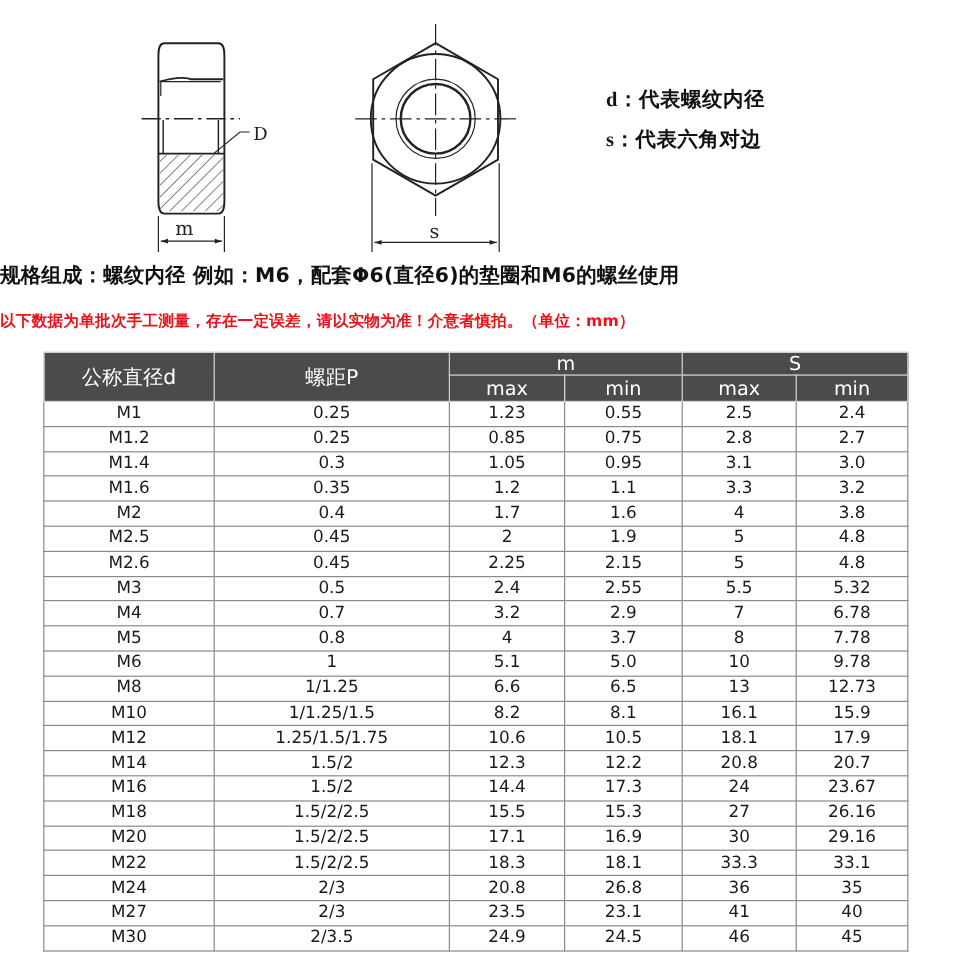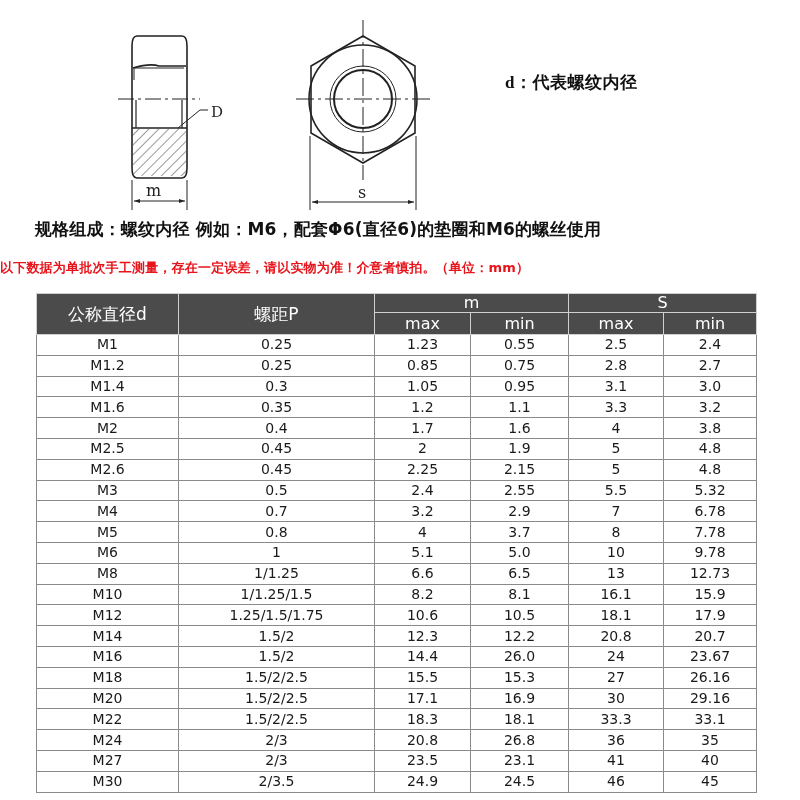--- a/index.html
+++ b/index.html
@@ -1,20 +1,20 @@
 <!DOCTYPE html>
 <html><head>
   <meta charset="utf-8">
   <style>
     html, body { margin:0; padding:0; background:#ffffff; }
     body { width:800px; height:800px; position:relative; overflow:hidden; font-family:"DejaVu Sans", sans-serif; color:#111; }
     .diagram { position:absolute; left:0; top:0; width:480px; height:215px; }
     .legend { position:absolute; left:505px; top:66px; width:260px; }
     .legend-line { font-family:Liberation Serif, serif; font-weight:bold; font-size:17px; height:34px; line-height:34px; letter-spacing:0.5px; color:#111; }
-    .spec-line { position:absolute; left:0; width:636px; top:218px; text-align:center; font-weight:bold; font-size:17px; color:#111; letter-spacing:0.2px; }
+    .spec-line { position:absolute; left:0; width:636px; top:218px; text-align:left; font-weight:bold; font-size:17px; color:#111; letter-spacing:0.2px; }
     .note-line { position:absolute; left:0; width:800px; top:259px; text-align:left; font-weight:bold; font-size:13px; color:#e8141c; letter-spacing:0.2px; }
     table.spec { position:absolute; left:36px; top:293px; width:720px; border-collapse:collapse; table-layout:fixed; font-family:"DejaVu Sans", sans-serif; }
     table.spec th { background:#4b4b4b; color:#ffffff; font-weight:normal; border:1px solid #d0d0d0; padding:0; text-align:center; }
     table.spec th.h-big { font-size:17px; height:40px; }
     table.spec th.h-grp { font-size:16px; height:18px; line-height:18px; }
     table.spec th.h-sub { font-size:16px; height:20px; line-height:20px; }
     table.spec td { border:1px solid #8a8a8a; text-align:center; font-size:14px; height:19.8px; line-height:19px; padding:0; color:#1a1a1a; }
     table.spec { border:1.5px solid #777; }
   </style>
 </head>
@@ -63,20 +63,21 @@
 
   <line x1="310" y1="136" x2="310" y2="210" stroke="#222" stroke-width="1"></line>
   <line x1="416" y1="136" x2="416" y2="210" stroke="#222" stroke-width="1"></line>
   <line x1="312" y1="202" x2="414" y2="202" stroke="#222" stroke-width="1"></line>
   <path d="M312,202 l6,-2 v4 z M414,202 l-6,-2 v4 z" fill="#222"></path>
   <text x="358" y="198" font-family="'DejaVu Serif', serif" font-size="16" fill="#222">s</text>
 </svg>
 
 <div class="legend">
   <div class="legend-line">d：代表螺纹内径</div>
+  <div class="legend-line">s：代表六角对边</div>
 </div>
 
 <div class="spec-line">规格组成：螺纹内径 例如：M6，配套Φ6(直径6)的垫圈和M6的螺丝使用</div>
 <div class="note-line">以下数据为单批次手工测量，存在一定误差，请以实物为准！介意者慎拍。（单位：mm）</div>
 
 <table class="spec">
   <colgroup>
     <col style="width:142px">
     <col style="width:196px">
     <col style="width:96px">
@@ -216,21 +217,21 @@
         <td>1.5/2</td>
         <td>12.3</td>
         <td>12.2</td>
         <td>20.8</td>
         <td>20.7</td>
       </tr>
       <tr>
         <td>M16</td>
         <td>1.5/2</td>
         <td>14.4</td>
-        <td>26.0</td>
+        <td>17.3</td>
         <td>24</td>
         <td>23.67</td>
       </tr>
       <tr>
         <td>M18</td>
         <td>1.5/2/2.5</td>
         <td>15.5</td>
         <td>15.3</td>
         <td>27</td>
         <td>26.16</td>

